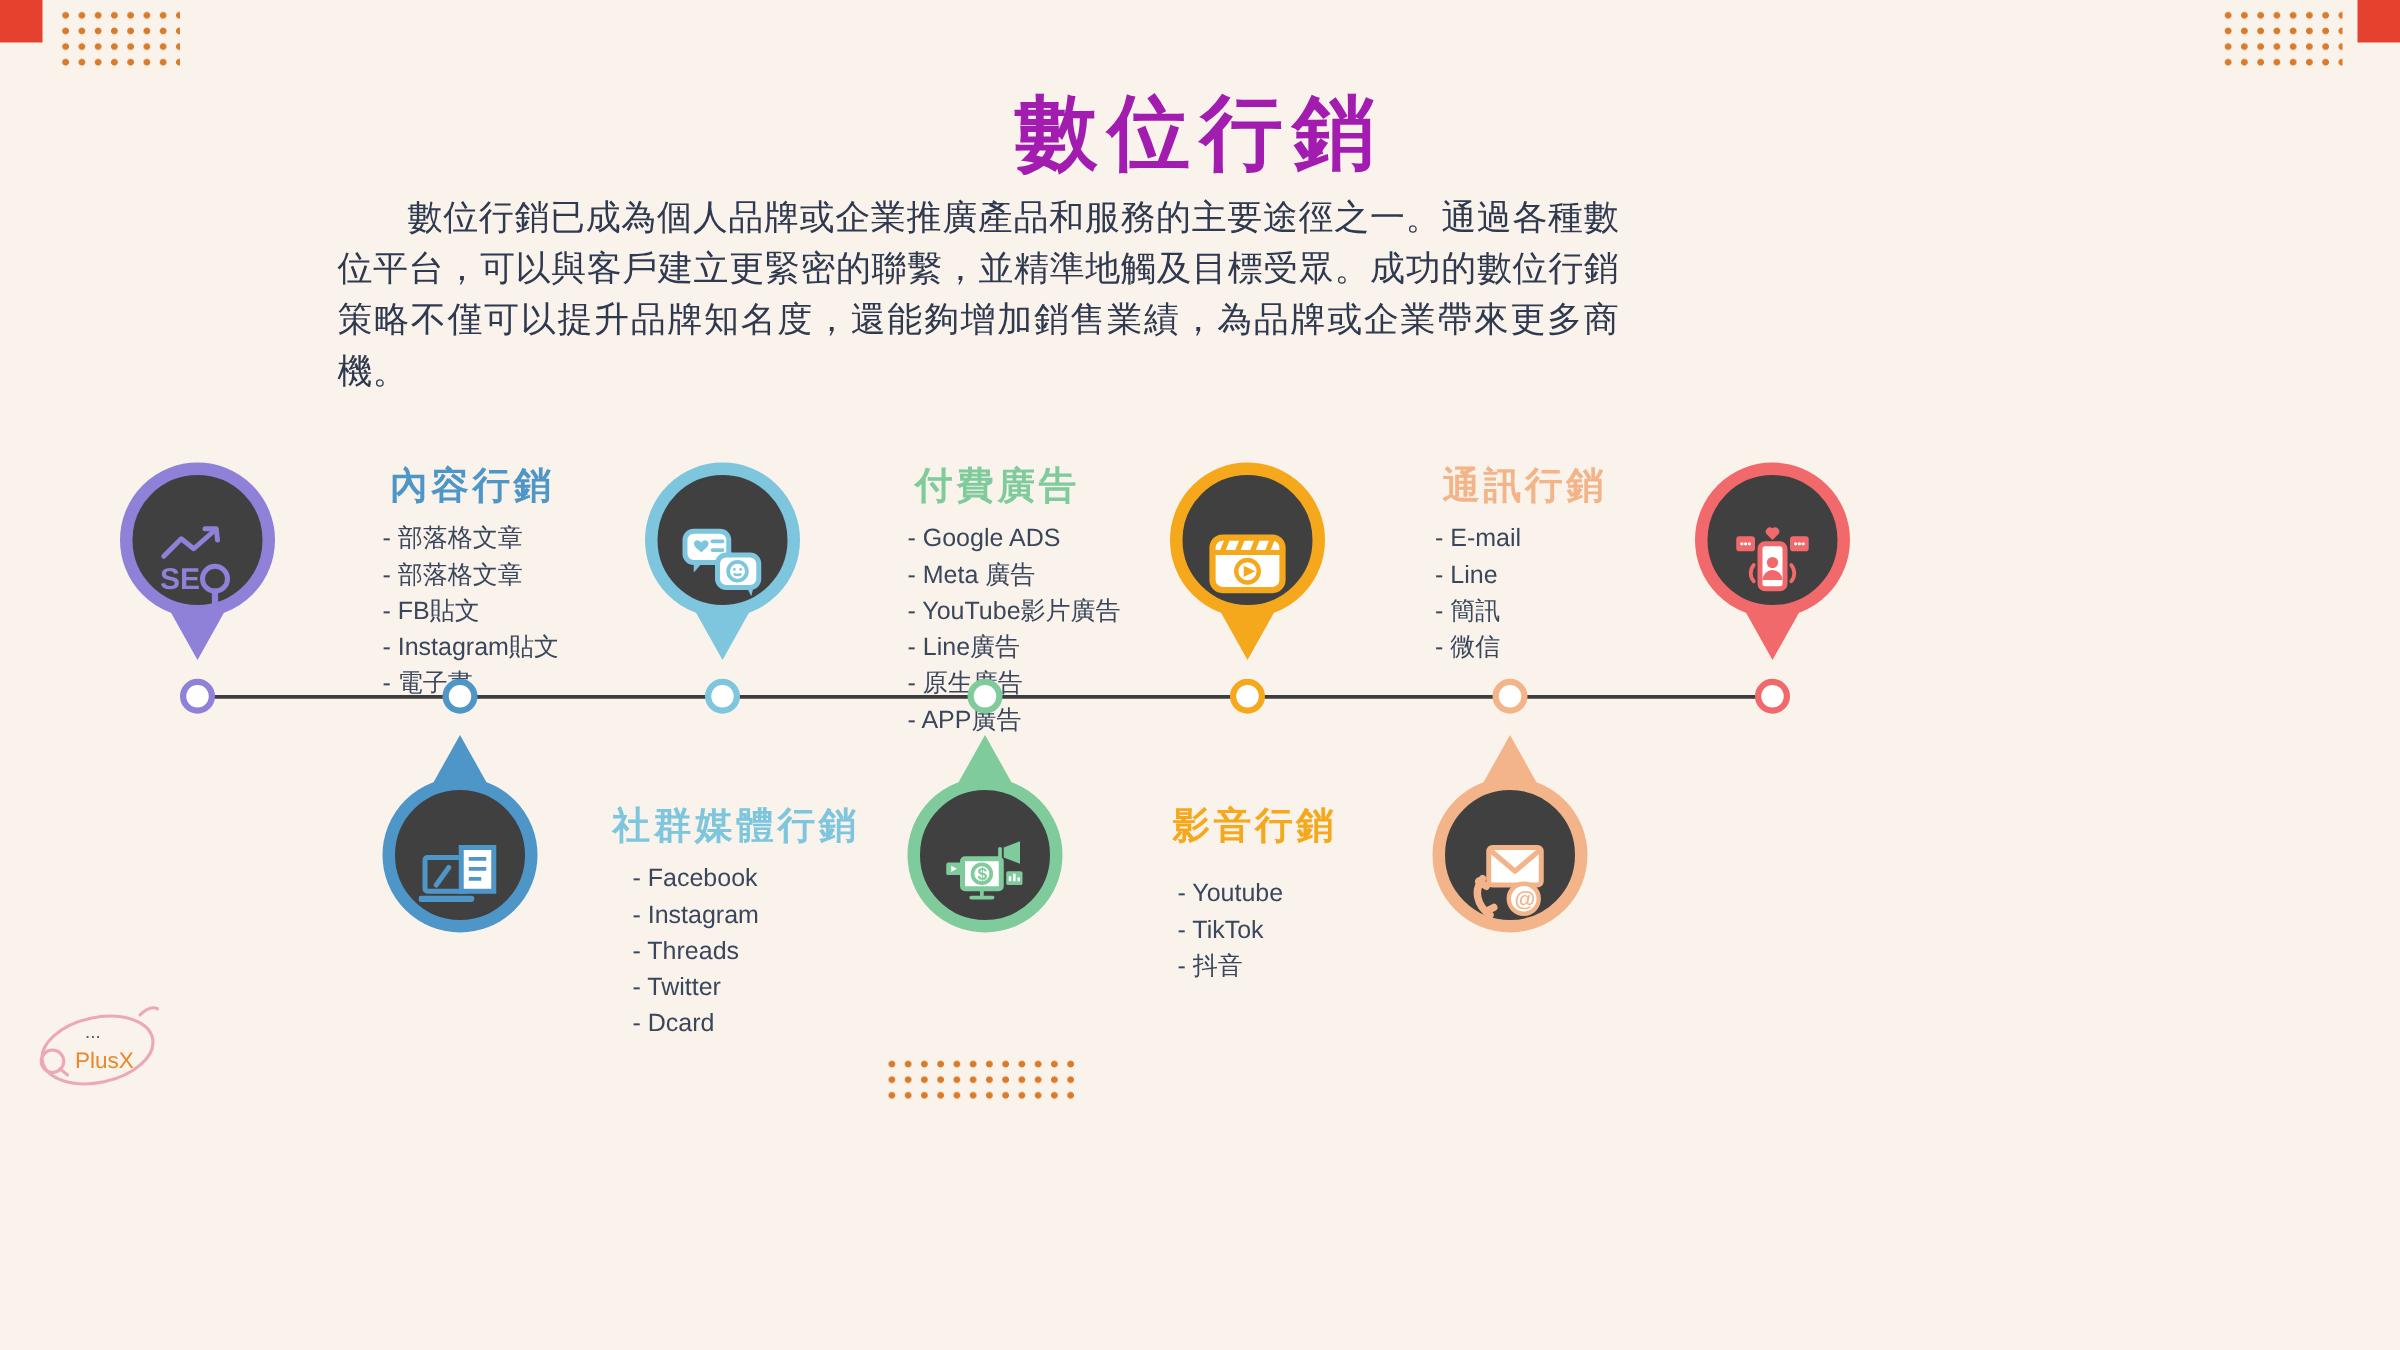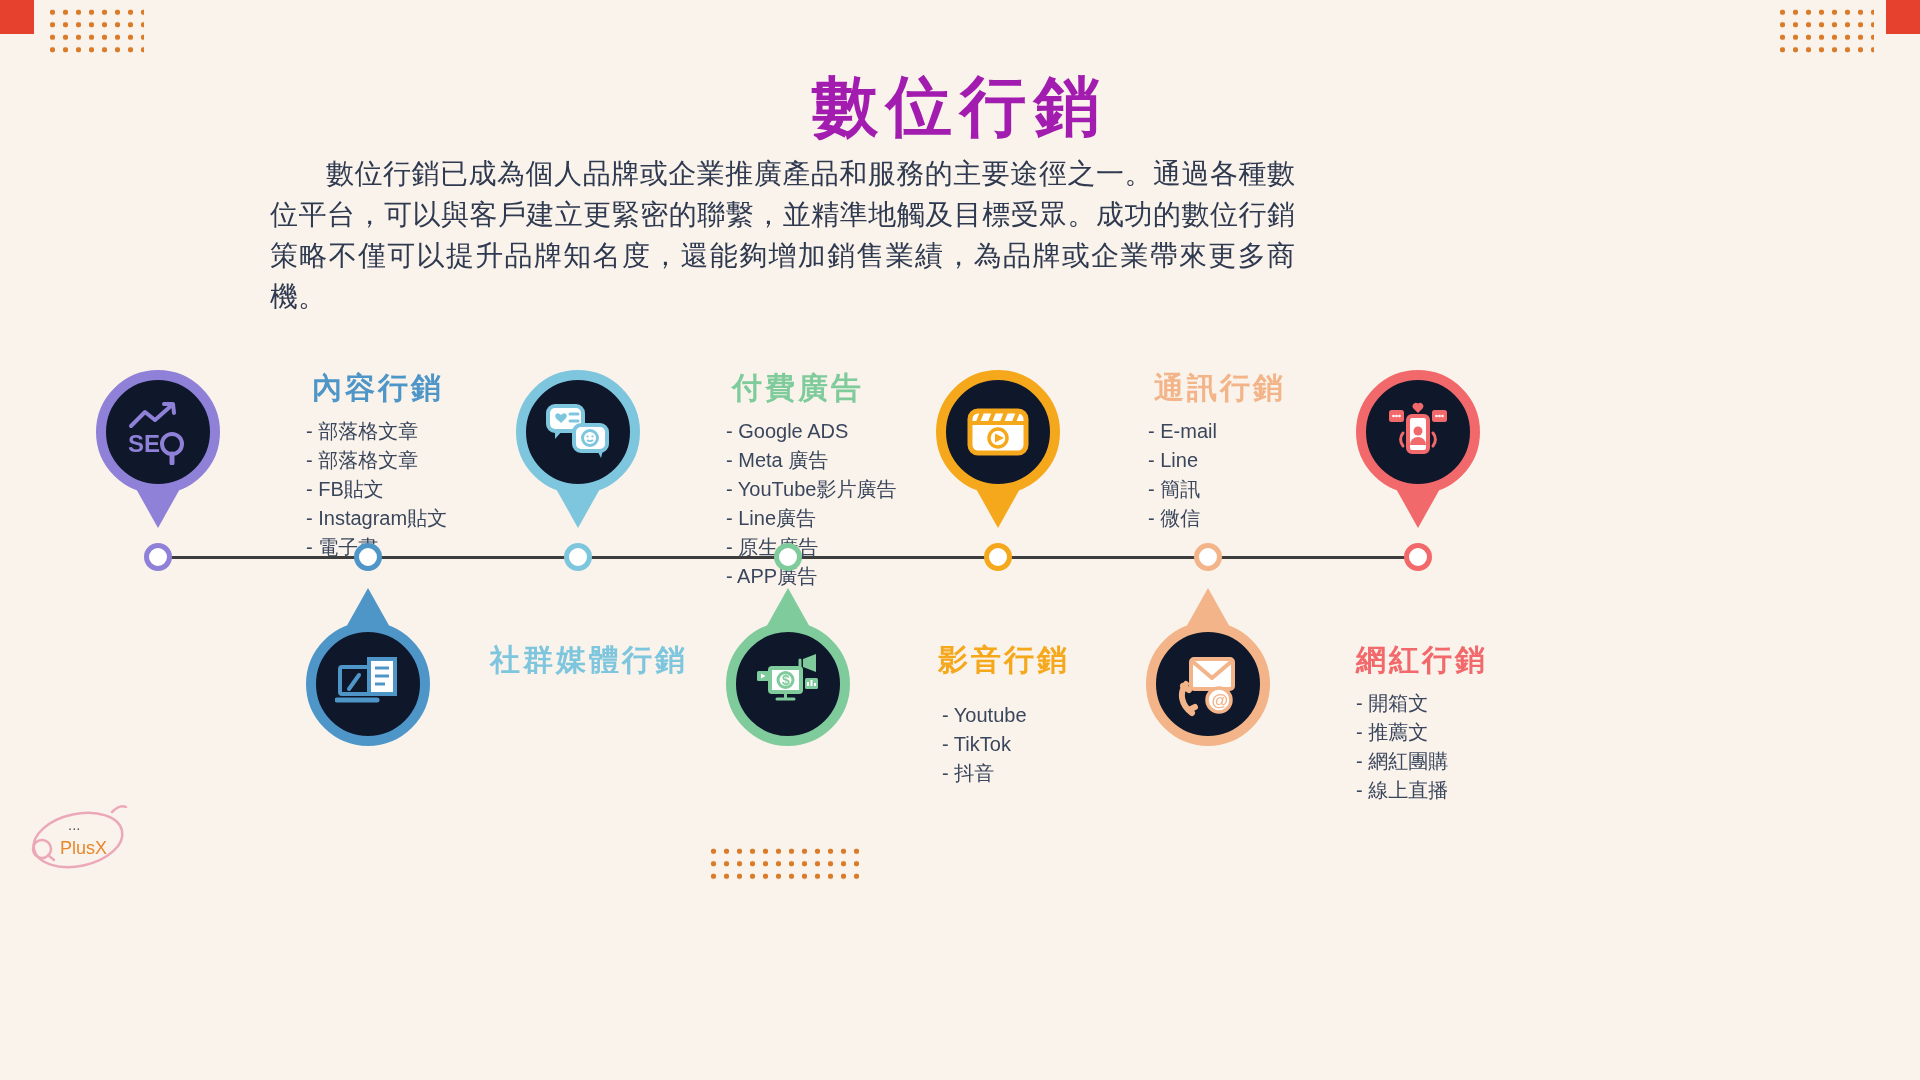--- a/index.html
+++ b/index.html
@@ -60,24 +60,24 @@
     background: #fff;
     border: 5px solid var(--c);
     z-index: 3;
   }
 
   .node-pin { position: absolute; width: 124px; }
   .pin-circle {
     position: relative; z-index: 2;
     width: 124px; height: 124px;
     border-radius: 50%;
-    background: #0f172a;
+    background: #404040;
     border: 10px solid var(--c);
     color: var(--c);
-    display: flex; align-items: center; justify-content: center;
+    display: flex; align-items: flex-end; justify-content: center;
   }
   .pin-tail-down {
     position: relative; z-index: 1;
     width: 0; height: 0;
     margin: -16px auto 0;
     border-left: 28px solid transparent;
     border-right: 28px solid transparent;
     border-top: 50px solid var(--c);
   }
   .pin-tail-up {
@@ -260,20 +260,27 @@
         <div class="li">- 部落格文章</div>
         <div class="li">- 部落格文章</div>
         <div class="li">- FB貼文</div>
         <div class="li">- Instagram貼文</div>
         <div class="li">- 電子書</div>
       </div>
   </div>
 
   <div class="tb tb-below tb2" style="left: 490px; top: 604px; --c: #7EC6DE;">
     <div class="heading">社群媒體行銷</div>
+    <div class="list">
+        <div class="li">- Facebook</div>
+        <div class="li">- Instagram</div>
+        <div class="li">- Threads</div>
+        <div class="li">- Twitter</div>
+        <div class="li">- Dcard</div>
+      </div>
   </div>
 
   <div class="tb tb-above tb3" style="left: 726px; top: 332px; --c: #7FCB9C;">
     <div class="heading">付費廣告</div>
     <div class="list">
         <div class="li">- Google ADS</div>
         <div class="li">- Meta 廣告</div>
         <div class="li">- YouTube影片廣告</div>
         <div class="li">- Line廣告</div>
         <div class="li">- 原生廣告</div>
@@ -293,29 +300,20 @@
   <div class="tb tb-above tb5" style="left: 1148px; top: 332px; --c: #F2B488;">
     <div class="heading">通訊行銷</div>
     <div class="list">
         <div class="li">- E-mail</div>
         <div class="li">- Line</div>
         <div class="li">- 簡訊</div>
         <div class="li">- 微信</div>
       </div>
   </div>
 
-  <div class="tb tb-below tb6" style="left: 1356px; top: 604px; --c: #F2696B;">
-    <div class="heading">網紅行銷</div>
-    <div class="list">
-        <div class="li">- 開箱文</div>
-        <div class="li">- 推薦文</div>
-        <div class="li">- 網紅團購</div>
-        <div class="li">- 線上直播</div>
-      </div>
-  </div>
 
   <div class="logo">
     <svg width="112" height="82" viewBox="0 0 112 82">
       <ellipse cx="58" cy="44" rx="45" ry="26" fill="none" stroke="#ECA8B8" stroke-width="2.5" transform="rotate(-12 58 44)"></ellipse>
       <circle cx="22" cy="53" r="9" fill="none" stroke="#ECA8B8" stroke-width="2.5"></circle>
       <line x1="28" y1="59" x2="34" y2="64" stroke="#ECA8B8" stroke-width="2.5" stroke-linecap="round"></line>
       <path d="M92,16 q8,-8 14,-5" fill="none" stroke="#ECA8B8" stroke-width="2.5" stroke-linecap="round"></path>
       <text x="48" y="34" font-size="15" fill="#555555" font-family="Liberation Sans, sans-serif">...</text>
       <text x="40" y="58" font-size="18" fill="#E8872B" font-family="Liberation Sans, sans-serif">PlusX</text>
     </svg>

